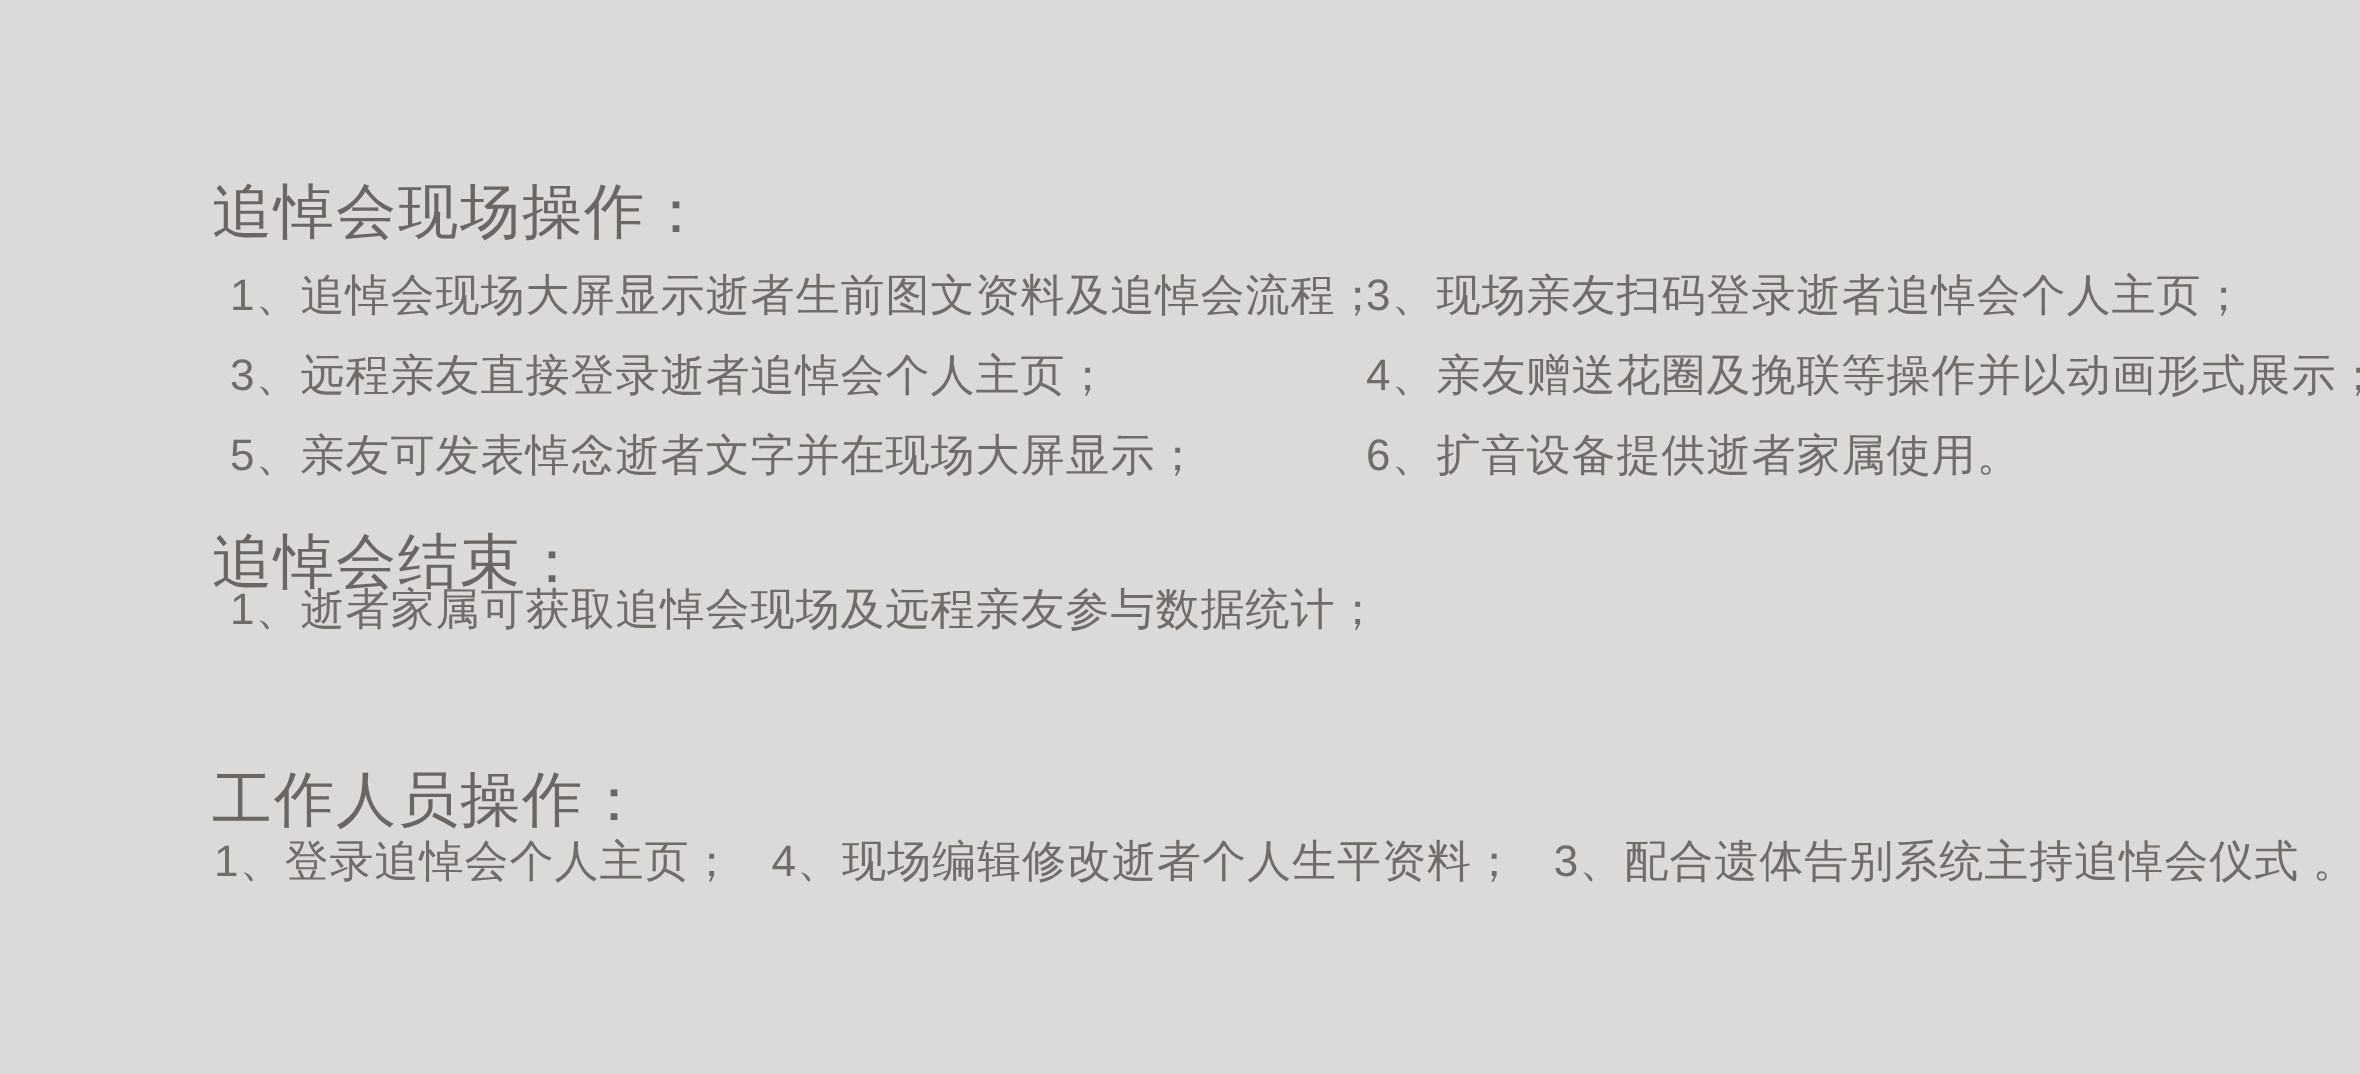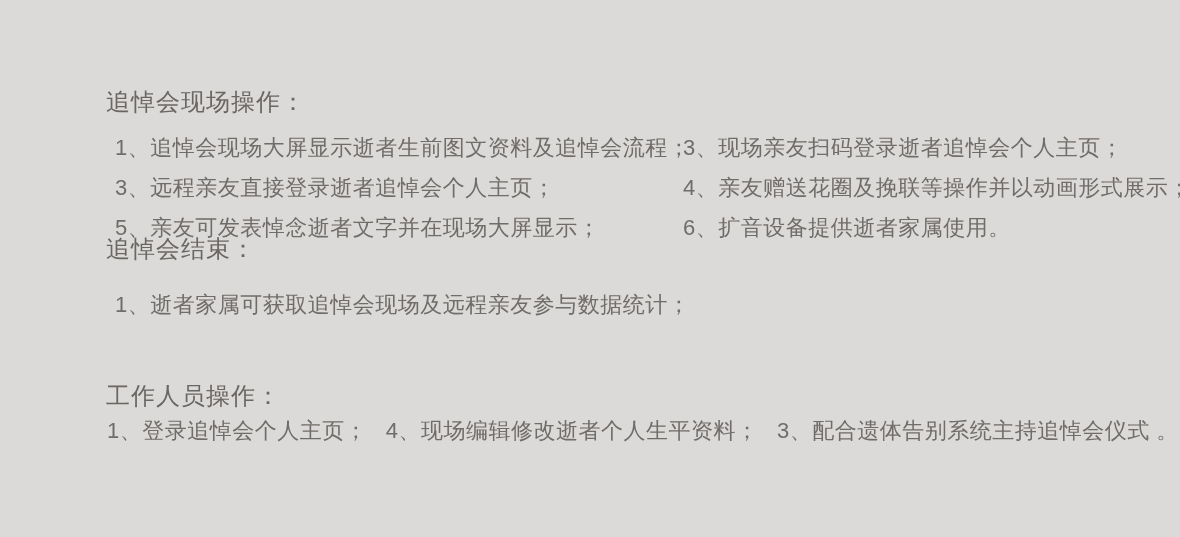--- a/index.html
+++ b/index.html
@@ -15,21 +15,21 @@
     background: #dbdad8;
     overflow: hidden;
     font-family: "Liberation Sans", "DejaVu Sans", sans-serif;
     color: #6e6a67;
     font-weight: 300;
   }
   .heading {
     position: absolute;
     left: 106px;
     margin: 0;
-    font-size: 24px;
+    font-size: 30px;
     font-weight: 300;
     letter-spacing: 1px;
     white-space: nowrap;
     color: #6a6663;
   }
   .row {
     position: absolute;
     left: 8px;
     width: 100%;
     height: 28px;
@@ -50,21 +50,21 @@
   }
   .inline-row .item {
     position: static;
     margin-right: 14px;
   }
   
   .h1 { top: 86px;  }
   .r1 { top: 133px; }
   .r2 { top: 173px; text-align: right; }
   .r3 { top: 213px; padding-left: 32px; }
-  .h2 { top: 233px; }
+  .h2 { top: 261px; }
   .r4 { top: 290px; }
   .r5 { top: 329px; }
   .h3 { top: 380px; }
   .r6 { top: 416px; }
 </style>
 </head>
 <body>
 
 <div class="page">
 

